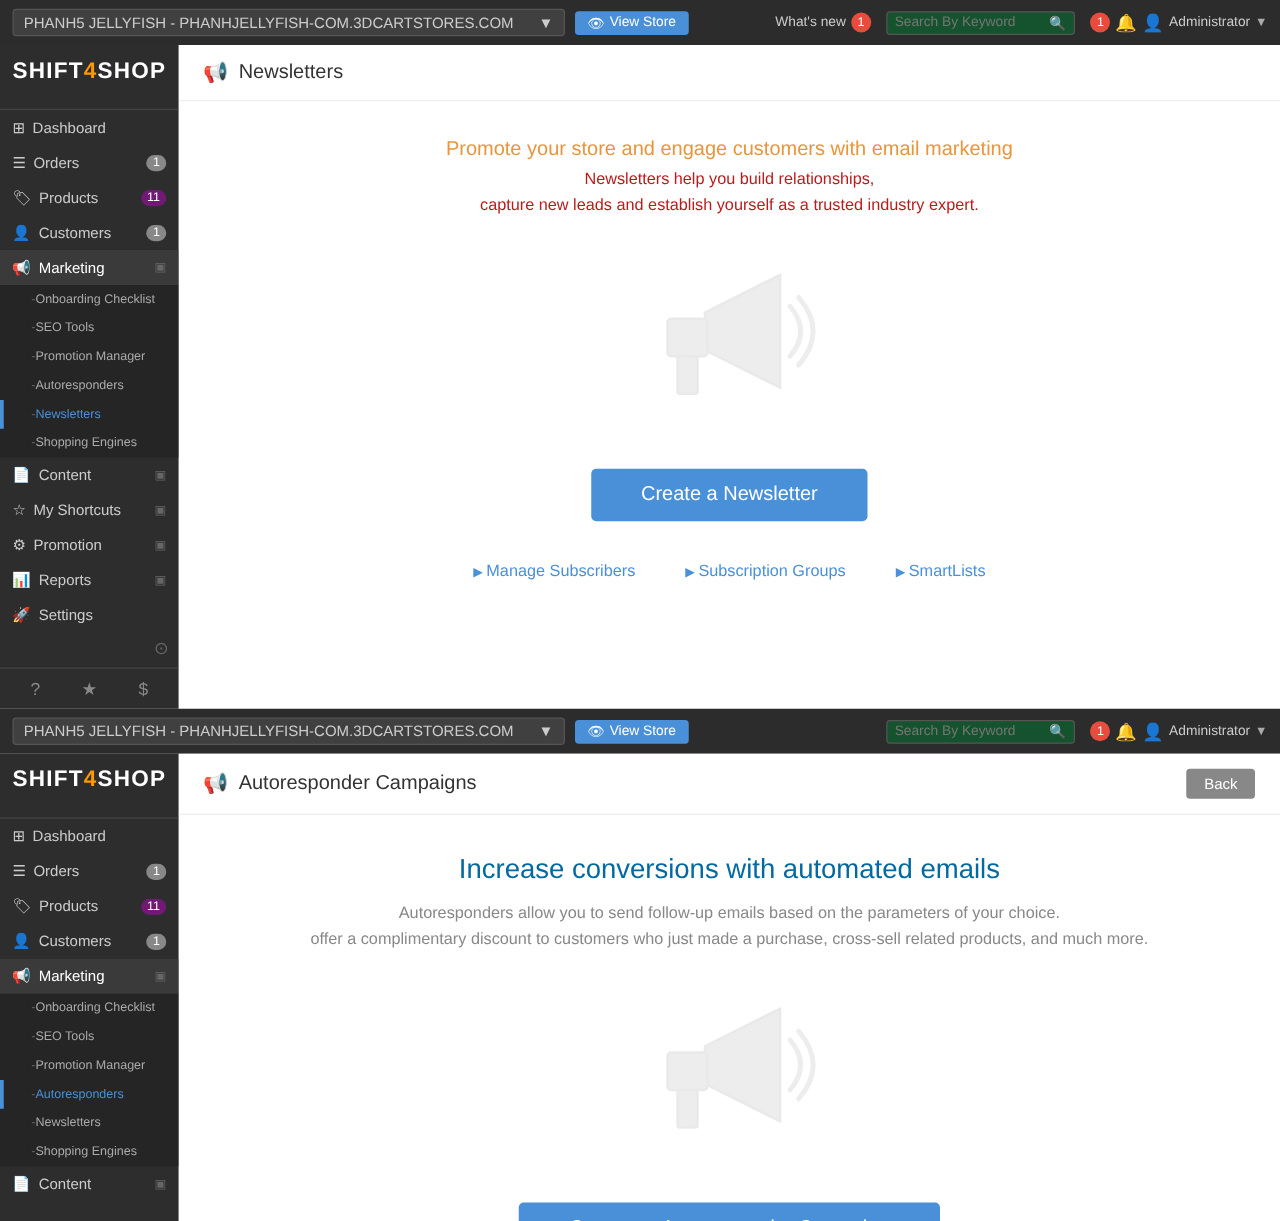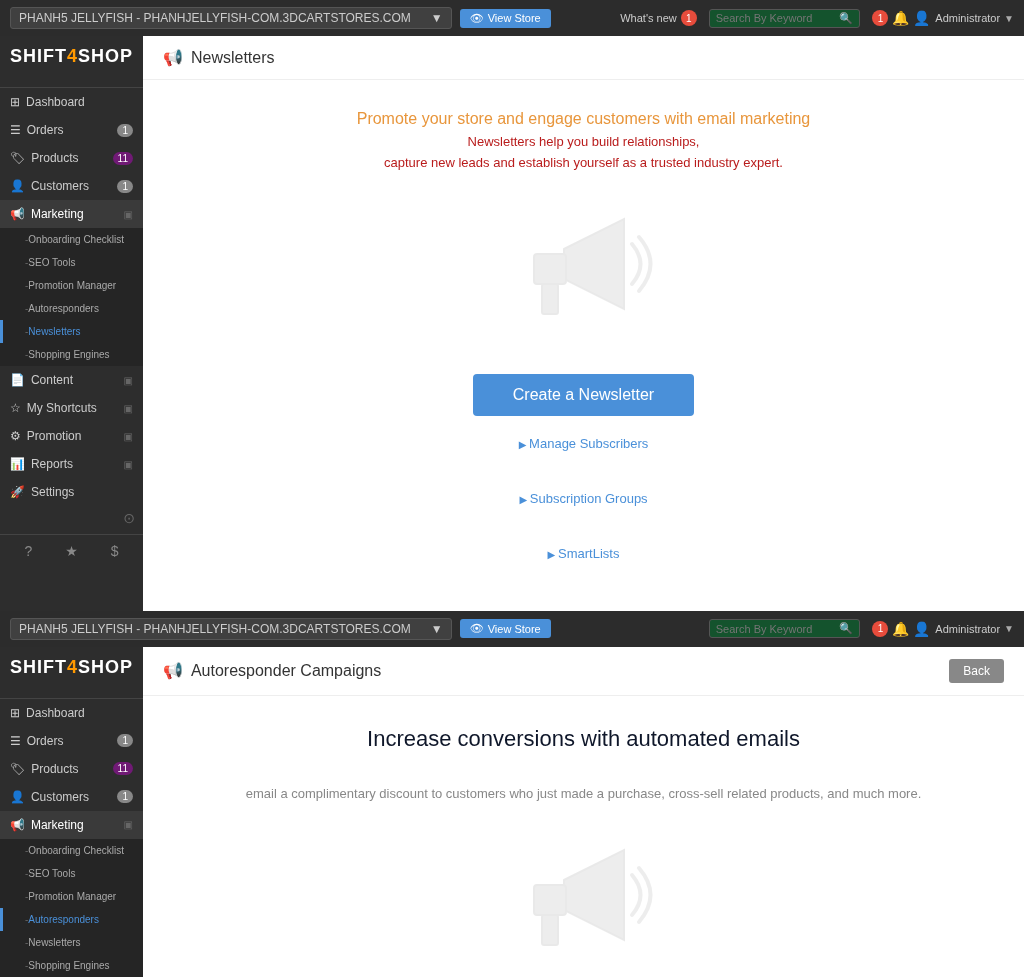--- a/index.html
+++ b/index.html
@@ -227,23 +227,22 @@
       border-radius: 4px;
       cursor: pointer;
       margin: 10px auto;
       display: block;
     }
 
     .links-row {
       display: flex;
       justify-content: center;
       gap: 40px;
-      margin-top: 20px;
+      margin-top: 32px;
       padding-bottom: 20px;
-      flex-direction: column;
     }
     .links-row a {
       color: #4a90d9;
       text-decoration: none;
       font-size: 13px;
     }
     .links-row a::before { content: '▶ '; font-size: 10px; }
 
     
     .autoresponder-header {
@@ -267,21 +266,21 @@
       font-size: 12px;
       cursor: pointer;
     }
 
     .autoresponder-promo {
       padding: 30px 20px;
       text-align: center;
     }
     .autoresponder-heading {
       font-size: 22px;
-      color: #0f172a;
+      color: #0369a1;
       font-weight: normal;
       margin-bottom: 12px;
     }
     .autoresponder-subtext {
       color: #888;
       font-size: 13px;
       line-height: 1.6;
       margin-bottom: 20px;
     }
 
@@ -580,22 +579,22 @@
           <div class="autoresponder-title-area">
             <span style="font-size:16px;">📢</span>
             <span class="page-title-text">Autoresponder Campaigns</span>
           </div>
           <button class="back-btn">Back</button>
         </div>
 
         <div class="autoresponder-promo">
           <div class="autoresponder-heading">Increase conversions with automated emails</div>
           <div class="autoresponder-subtext">
-            <br>
-            <span>email a complimentary discount to customers who just made a purchase, cross-sell related products, and much more.</span>
+            <span>Autoresponders allow you to send follow-up emails based on the parameters of your choice.</span><br>
+            <span>offer a complimentary discount to customers who just made a purchase, cross-sell related products, and much more.</span>
           </div>
 
           <div class="promo-icon-area">
             <svg width="160" height="150" viewBox="0 0 160 150" class="megaphone-svg">
               <polygon points="60,50 120,20 120,110 60,80" fill="#bbb" stroke="#aaa" stroke-width="2"></polygon>
               <rect x="30" y="55" width="32" height="30" rx="3" fill="#bbb" stroke="#aaa" stroke-width="2"></rect>
               <rect x="38" y="85" width="16" height="30" rx="2" fill="#bbb" stroke="#aaa" stroke-width="2"></rect>
               <path d="M128,45 Q145,65 128,85" stroke="#bbb" stroke-width="4" fill="none" stroke-linecap="round"></path>
               <path d="M135,38 Q158,65 135,92" stroke="#bbb" stroke-width="4" fill="none" stroke-linecap="round"></path>
             </svg>

